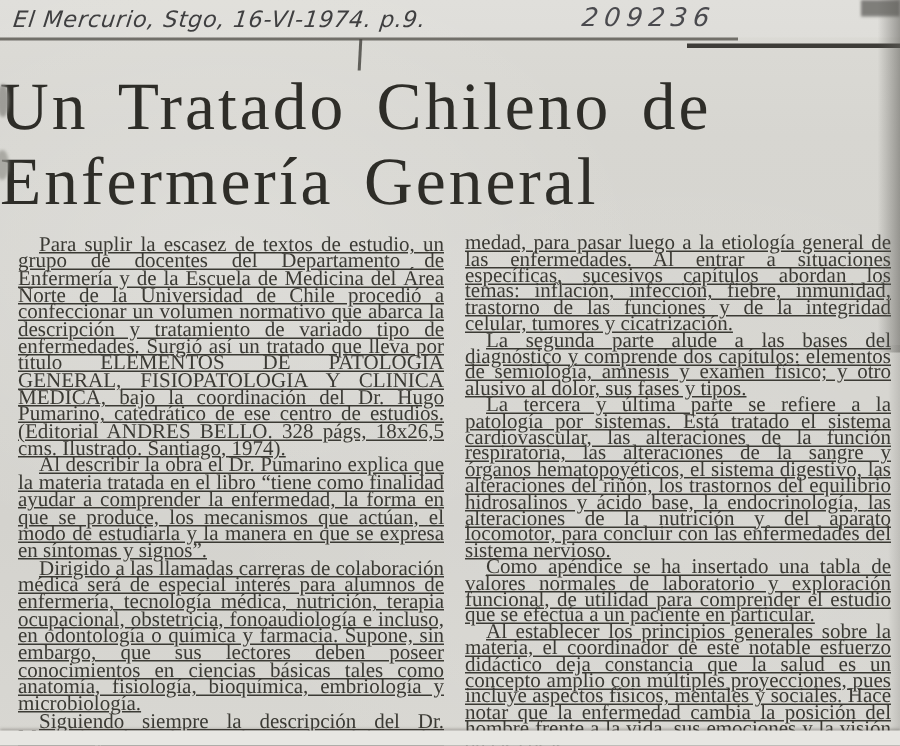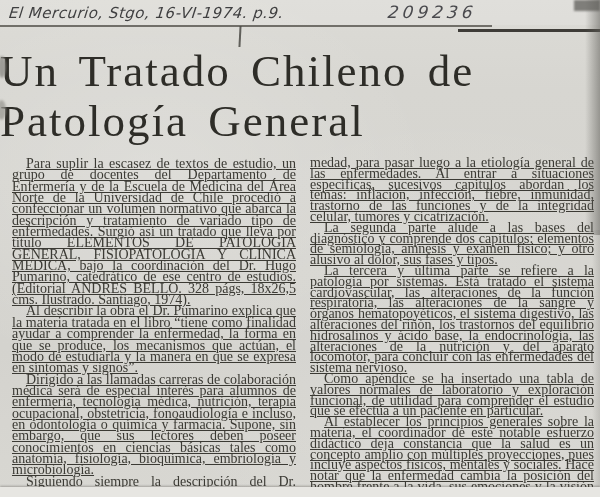--- a/index.html
+++ b/index.html
@@ -54,21 +54,21 @@
 
   <div class="hand hand-note">El Mercurio, Stgo, 16-VI-1974. p.9.</div>
   <div class="hand hand-code">209236</div>
 
   <div class="rule-main"></div>
   <div class="rule-right"></div>
   <div class="tick"></div>
 
   <h1 class="headline">
     <span class="hl">Un Tratado Chileno de</span>
-    <span class="hl">Patología General</span>
+    <span class="hl">Enfermería General</span>
   </h1>
 
   <div class="bodywrap">
     <div class="col col-left">
       <p>Para suplir la escasez de textos de estudio, un grupo de docentes del Departamento de Enfermería y de la Escuela de Medicina del Área Norte de la Universidad de Chile procedió a confeccionar un volumen normativo que abarca la descripción y tratamiento de variado tipo de enfermedades. Surgió así un tratado que lleva por título ELEMENTOS DE PATOLOGIA GENERAL, FISIOPATOLOGIA Y CLINICA MEDICA, bajo la coordinación del Dr. Hugo Pumarino, catedrático de ese centro de estudios. (Editorial ANDRES BELLO. 328 págs, 18x26,5 cms. Ilustrado. Santiago, 1974).</p>
       <p>Al describir la obra el Dr. Pumarino explica que la materia tratada en el libro “tiene como finalidad ayudar a comprender la enfermedad, la forma en que se produce, los mecanismos que actúan, el modo de estudiarla y la manera en que se expresa en síntomas y signos”.</p>
       <p>Dirigido a las llamadas carreras de colaboración médica será de especial interés para alumnos de enfermería, tecnología médica, nutrición, terapia ocupacional, obstetricia, fonoaudiología e incluso, en odontología o química y farmacia. Supone, sin embargo, que sus lectores deben poseer conocimientos en ciencias básicas tales como anatomía, fisiología, bioquímica, embriología y microbiología.</p>
       <p>Siguiendo siempre la descripción del Dr. Mercurio, la obra reduce al mínimo las discusiones de diagnóstico diferencial y terapéutica, precisamente porque su propósito es “conocer y comprender” más que diagnosticar y tratar.</p>
     </div>
     <div class="col col-right">

